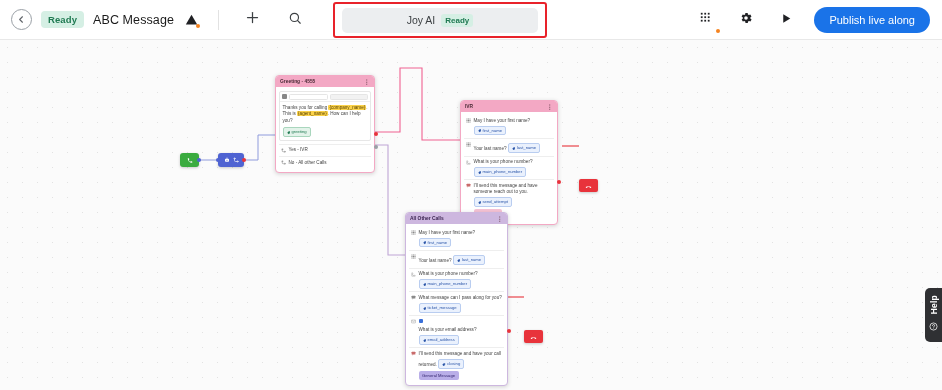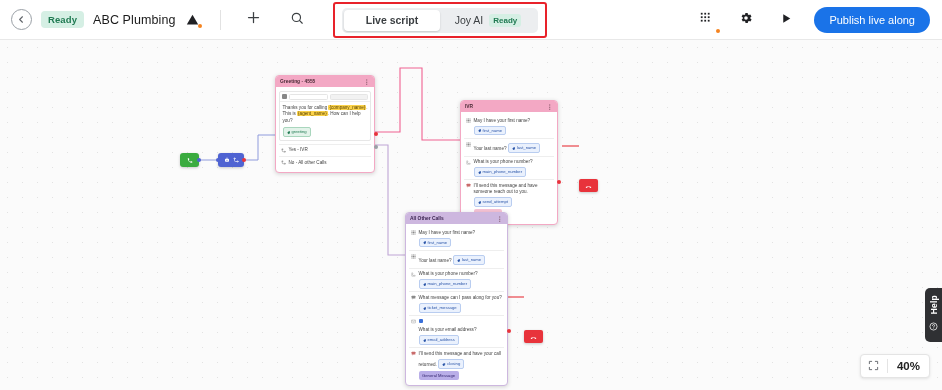--- a/index.html
+++ b/index.html
@@ -229,21 +229,21 @@
 <div class="header">
   <div class="hdr-left">
     <div class="back-btn">
       <span>
         <svg width="11" height="11" viewBox="0 0 24 24" fill="none" stroke="#5f6368" stroke-width="2.4" stroke-linecap="round" stroke-linejoin="round">
           <polyline points="14,6 8,12 14,18"></polyline>
         </svg>
       </span>
     </div>
     <div class="ready-chip">Ready</div>
-    <div class="acct-name">ABC Plumbing</div>
+    <div class="acct-name">ABC Message</div>
     <div class="warn-icon">
       <svg width="13" height="13" viewBox="0 0 24 24" fill="#202124">
         <path d="M12 3 L22.5 21 L1.5 21 Z"></path>
       </svg>
       <span class="warn-dot"></span>
     </div>
     <div class="hdr-sep"></div>
     <div class="icon-btn">
       <span>
         <svg width="15" height="15" viewBox="0 0 24 24" fill="none" stroke="#3c4043" stroke-width="2" stroke-linecap="round">
@@ -257,23 +257,20 @@
         <svg width="14" height="14" viewBox="0 0 24 24" fill="none" stroke="#3c4043" stroke-width="2" stroke-linecap="round">
           <circle cx="11" cy="11" r="7"></circle>
             <line x1="16.2" y1="16.2" x2="21" y2="21"></line>
         </svg>
       </span>
     </div>
   </div>
 
   <div class="toggle-wrap">
     <div class="segmented">
-      <div class="seg active">
-        <span>Live script</span>
-      </div>
       <div class="seg">
         <span>Joy AI</span>
         <span class="seg-ready">Ready</span>
       </div>
     </div>
   </div>
 
   <div class="hdr-right">
     <div class="icon-btn grid-icon-wrap">
       <span>
@@ -649,34 +646,20 @@
   <div class="node n-end2">
     <div class="end-node">
       <span>
         <svg width="7" height="7" viewBox="0 0 24 24" fill="#ffffff">
           <path d="M2 10.5c5.5-4.2 14.5-4.2 20 0l-2.4 3.3-3.8-1.3v-2.2a14 14 0 0 0-7.6 0v2.2L4.4 13.8z"></path>
         </svg>
       </span>
     </div>
   </div>
 
-  <div class="zoom-ctrl">
-    <div class="zoom-fit">
-      <span>
-        <svg width="11" height="11" viewBox="0 0 24 24" fill="none" stroke="#5f6368" stroke-width="2" stroke-linecap="round">
-          <path d="M3 8 V3 H8"></path>
-            <path d="M16 3 H21 V8"></path>
-            <path d="M21 16 V21 H16"></path>
-            <path d="M8 21 H3 V16"></path>
-        </svg>
-      </span>
-    </div>
-    <div class="zoom-div"></div>
-    <div class="zoom-val">40%</div>
-  </div>
 
   <div class="help-tab">
     <span class="help-txt">Help</span>
     <span>
       <svg width="9" height="9" viewBox="0 0 24 24" fill="none" stroke="#ffffff" stroke-width="2">
         <circle cx="12" cy="12" r="9.5"></circle>
           <path d="M9.3 9.2a2.8 2.8 0 1 1 3.4 3.1v1.5" stroke-linecap="round"></path>
           <circle cx="12.2" cy="17.2" r="1" fill="#fff" stroke="none"></circle>
       </svg>
     </span>

